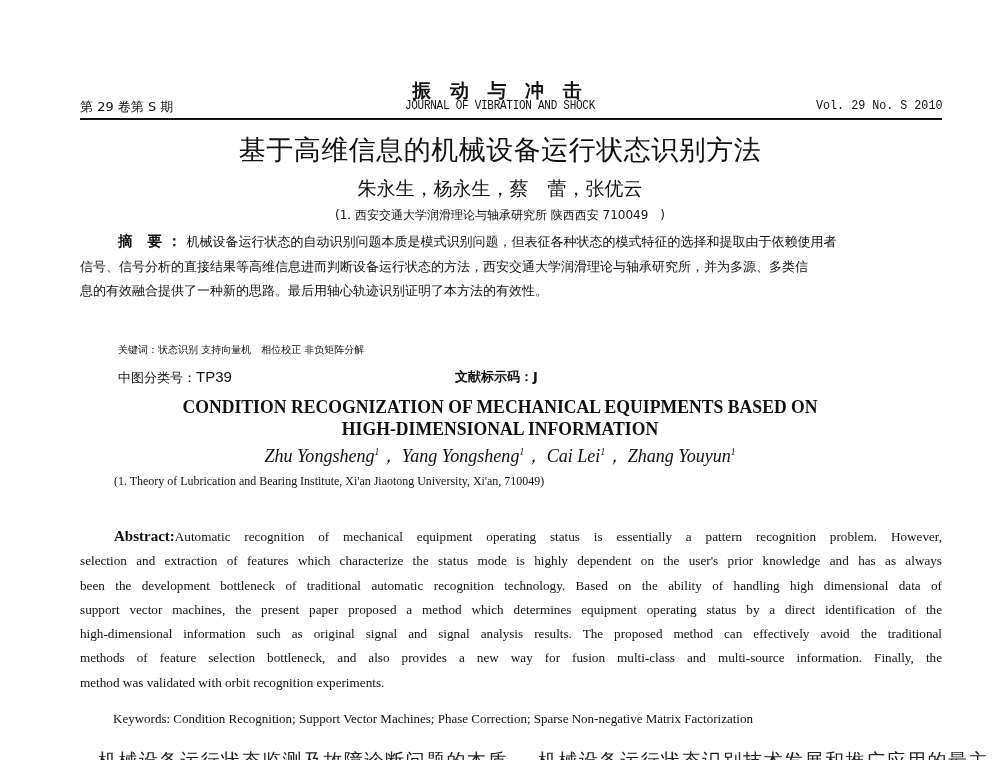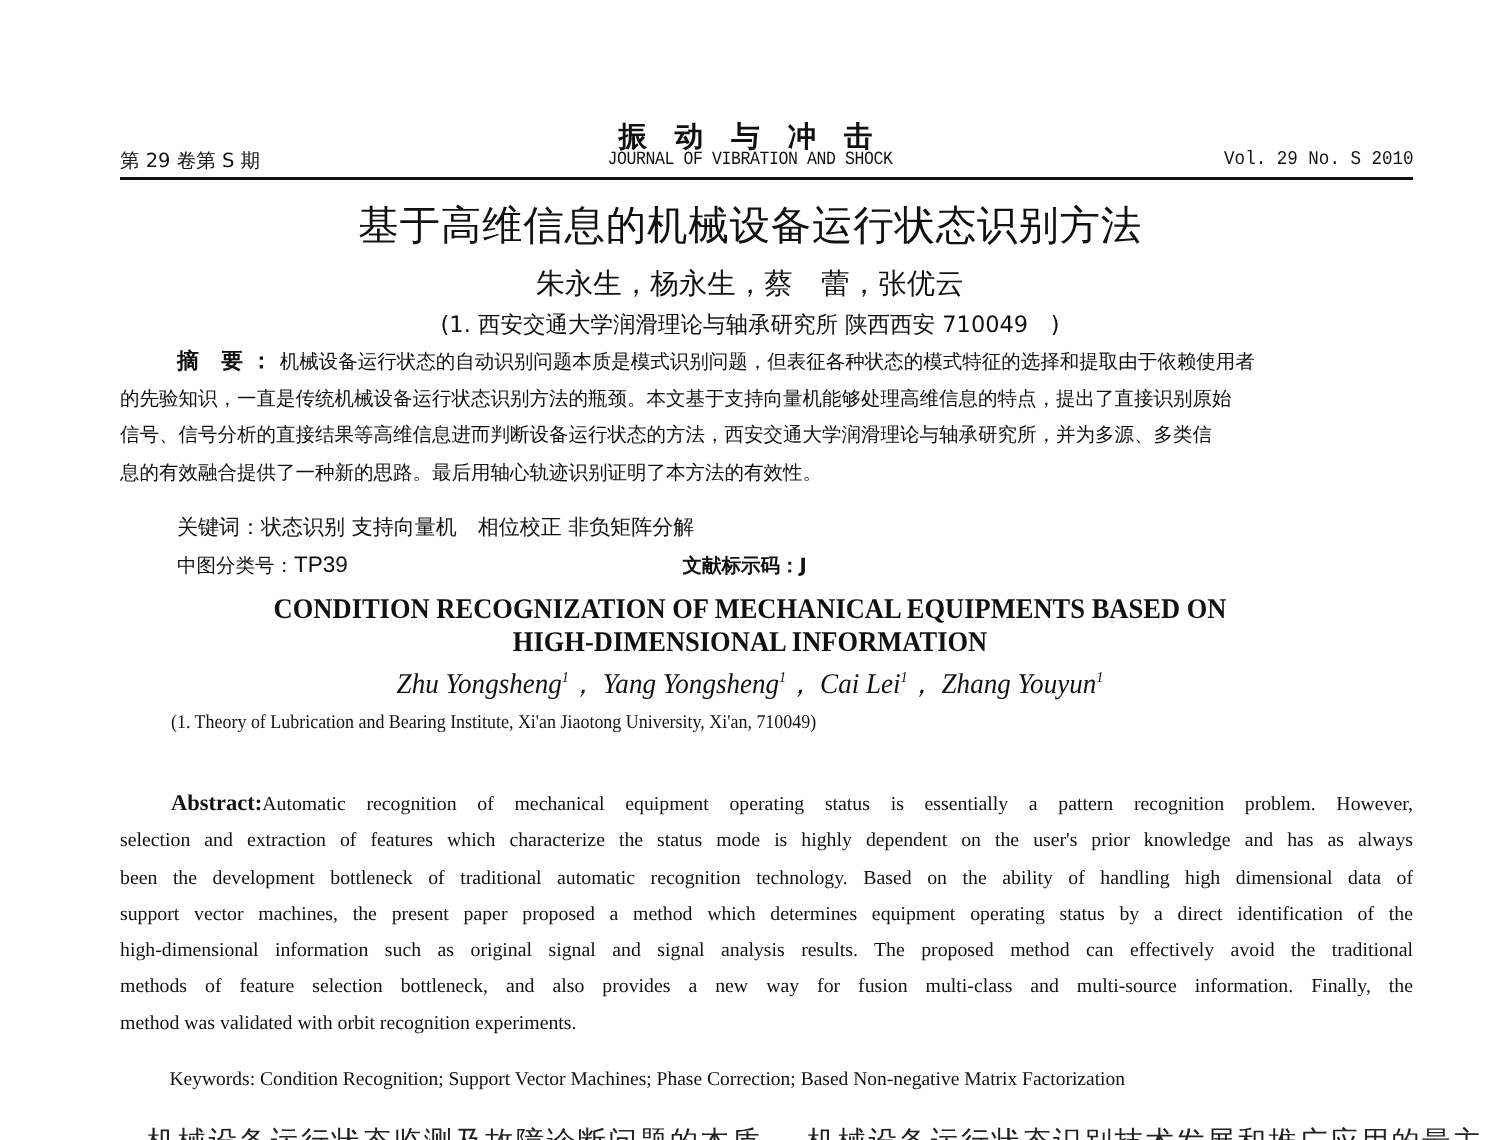--- a/index.html
+++ b/index.html
@@ -17,28 +17,28 @@
   
   .journal-cn { left: 0; width: 1000px; top: 78px; text-align: center; font-size: 19px; font-weight: bold; letter-spacing: 6px; }
   .vol-cn { left: 80px; top: 98px; font-size: 13px; }
   .journal-en { left: 0; width: 1000px; top: 99px; text-align: center; font-size: 12.5px; letter-spacing: -0.3px; transform: scaleX(0.88); }
   .vol-en { right: 58px; top: 98px; font-size: 13px; transform: scaleX(0.9); transform-origin: right; }
   .rule { left: 80px; width: 862px; top: 118px; height: 0; border-top: 2px solid #111; }
 
   
   .title-cn { left: 0; width: 1000px; top: 132px; text-align: center; font-size: 27px; letter-spacing: 0.5px; }
   .authors-cn { left: 0; width: 1000px; top: 176px; text-align: center; font-size: 19px; }
-  .affil-cn { left: 0; width: 1000px; top: 207px; text-align: center; font-size: 15px; }
+  .affil-cn { left: 0; width: 1000px; top: 207px; text-align: center; font-size: 12px; }
 
   
   .abs-cn { left: 80px; width: 862px; top: 229px; font-size: 13px; line-height: 24.5px; text-align: justify; }
   .abs-cn .label { font-weight: bold; font-size: 14.5px; letter-spacing: 5px; }
   .abs-cn .first { text-indent: 38px; }
 
-  .kw-cn { left: 118px; top: 343px; font-size: 14px; }
+  .kw-cn { left: 118px; top: 343px; font-size: 10px; }
   .clc { left: 118px; top: 368px; font-size: 13px; }
   .clc .code { font-family: "Liberation Sans", sans-serif; font-size: 15px; }
   .doccode { left: 455px; top: 368px; font-size: 13px; font-weight: bold; text-align: right; }
 
   
   .title-en { left: 0; width: 1000px; top: 396px; text-align: center; font-size: 19px; font-weight: bold; line-height: 22px; transform: scaleX(0.93); }
   .authors-en { left: 0; width: 1000px; top: 443px; text-align: center; font-size: 19px; font-style: italic; transform: scaleX(0.95); }
   .authors-en sup { font-size: 10px; }
   .affil-en { left: 114px; top: 473px; font-size: 13px; transform: scaleX(0.92); transform-origin: left; }
 
@@ -64,21 +64,20 @@
 <div class="abs mono journal-en">JOURNAL OF VIBRATION AND SHOCK</div>
 <div class="abs mono vol-en">Vol. 29 No. S 2010</div>
 <div class="abs rule"></div>
 
 <div class="abs cn title-cn">基于高维信息的机械设备运行状态识别方法</div>
 <div class="abs cn authors-cn">朱永生，杨永生，蔡　蕾，张优云</div>
 <div class="abs cn affil-cn">(1. 西安交通大学润滑理论与轴承研究所 陕西西安 710049　)</div>
 
 <div class="abs cn abs-cn">
   <div class="first"><span class="label">摘 要：</span><span>机械设备运行状态的自动识别问题本质是模式识别问题，但表征各种状态的模式特征的选择和提取由于依赖使用者</span></div>
-  <div>的先验知识，一直是传统机械设备运行状态识别方法的瓶颈。本文基于支持向量机能够处理高维信息的特点，提出了直接识别原始</div>
   <div>信号、信号分析的直接结果等高维信息进而判断设备运行状态的方法，西安交通大学润滑理论与轴承研究所，并为多源、多类信</div>
   <div>息的有效融合提供了一种新的思路。最后用轴心轨迹识别证明了本方法的有效性。</div>
 </div>
 
 <div class="abs cn kw-cn"><span>关键词：</span><span>状态识别  支持向量机　相位校正  非负矩阵分解</span></div>
 <div class="abs cn clc"><span>中图分类号：</span><span class="code">TP39</span></div>
 <div class="abs cn doccode"><span>文献标示码：</span><span>J</span></div>
 
 <div class="abs serif title-en">
   <div>CONDITION RECOGNIZATION OF MECHANICAL EQUIPMENTS BASED ON</div>
@@ -95,16 +94,16 @@
 <div class="abs serif abs-en">
   <span class="line first"><span class="label">Abstract:</span><span>Automatic recognition of mechanical equipment operating status is essentially a pattern recognition problem. However,</span></span>
   <span class="line">selection and extraction of features which characterize the status mode is highly dependent on the user's prior knowledge and has as always</span>
   <span class="line">been the development bottleneck of traditional automatic recognition technology. Based on the ability of handling high dimensional data of</span>
   <span class="line">support vector machines, the present paper proposed a method which determines equipment operating status by a direct identification of the</span>
   <span class="line">high-dimensional information such as original signal and signal analysis results. The proposed method can effectively avoid the traditional</span>
   <span class="line">methods of feature selection bottleneck, and also provides a new way for fusion multi-class and multi-source information. Finally, the</span>
   <span class="line lastline">method was validated with orbit recognition experiments.</span>
 </div>
 
-<div class="abs serif kw-en"><span class="label">Keywords:</span> <span>Condition Recognition; Support Vector Machines; Phase Correction; Based Non-negative Matrix Factorization</span></div>
+<div class="abs serif kw-en"><span class="label">Keywords:</span> <span>Condition Recognition; Support Vector Machines; Phase Correction; Sparse Non-negative Matrix Factorization</span></div>
 
 <div class="abs cn col-left">机械设备运行状态监测及故障诊断问题的本质</div>
 <div class="abs cn col-right">机械设备运行状态识别技术发展和推广应用的最主</div>
 
 </body></html>

